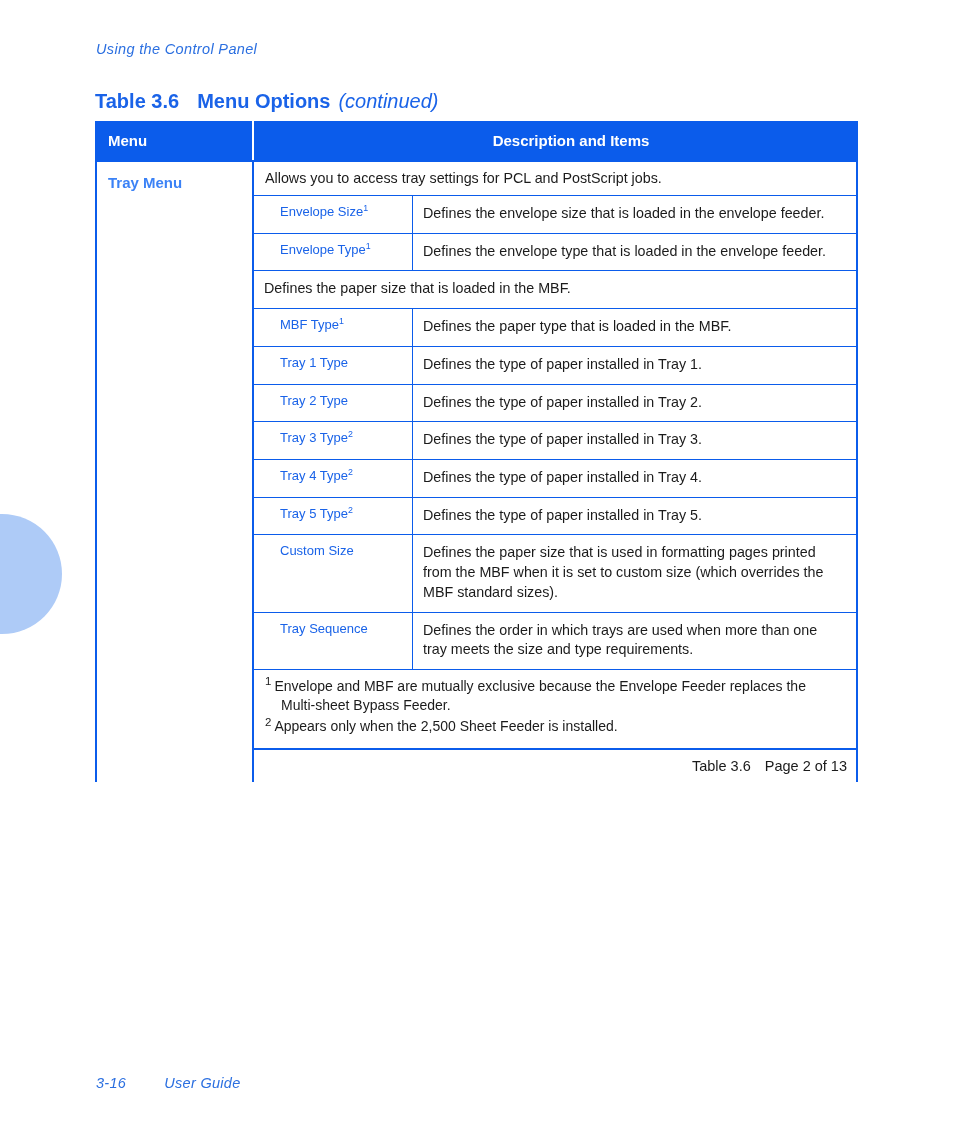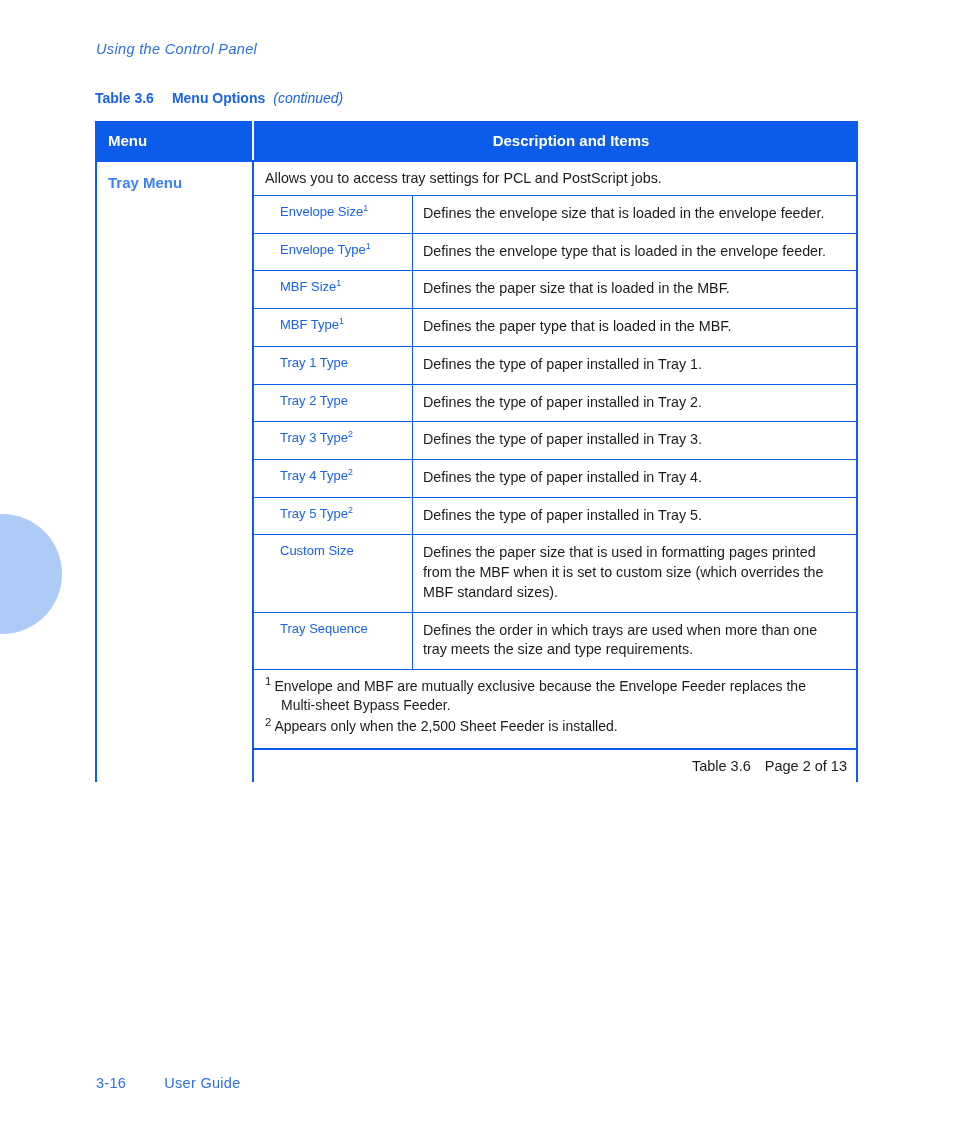--- a/index.html
+++ b/index.html
@@ -37,21 +37,21 @@
     font-size: 14.5px;
     letter-spacing: .35px;
     color: #2b6fe0;
   }
 
   
   #table-caption {
     position: absolute;
     left: 95px;
     top: 90px;
-    font-size: 14px;
+    font-size: 20px;
     color: #1a63e8;
     white-space: nowrap;
   }
   #table-caption .cap-strong {
     font-weight: bold;
   }
   #table-caption .cap-num {
     margin-right: 18px;
   }
   #table-caption .cap-cont {
@@ -201,20 +201,21 @@
     font-size: 14.5px;
     color: #1b1b1b;
   }
   #table-footer .foot-tbl { margin-right: 14px; }
 
   
   #page-footer {
     position: absolute;
     left: 96px;
     top: 1075px;
+    font-style: italic;
     font-size: 14.5px;
     color: #2b6fe0;
     letter-spacing: .3px;
   }
   #page-footer .folio { margin-right: 38px; }
 </style>
 </head>
 <body>
 
 <div id="deco-circle"></div>
@@ -245,21 +246,20 @@
       <div id="item-rows-host">
           <div class="item-row">
             <div class="item-name">Envelope Size<sup>1</sup></div>
             <div class="item-desc">Defines the envelope size that is loaded in the envelope feeder.</div>
           </div>
           <div class="item-row">
             <div class="item-name">Envelope Type<sup>1</sup></div>
             <div class="item-desc">Defines the envelope type that is loaded in the envelope feeder.</div>
           </div>
           <div class="item-row">
-            <div class="item-name">MBF Size<sup>1</sup></div>
             <div class="item-desc">Defines the paper size that is loaded in the MBF.</div>
           </div>
           <div class="item-row">
             <div class="item-name">MBF Type<sup>1</sup></div>
             <div class="item-desc">Defines the paper type that is loaded in the MBF.</div>
           </div>
           <div class="item-row">
             <div class="item-name">Tray 1 Type</div>
             <div class="item-desc">Defines the type of paper installed in Tray 1.</div>
           </div>

